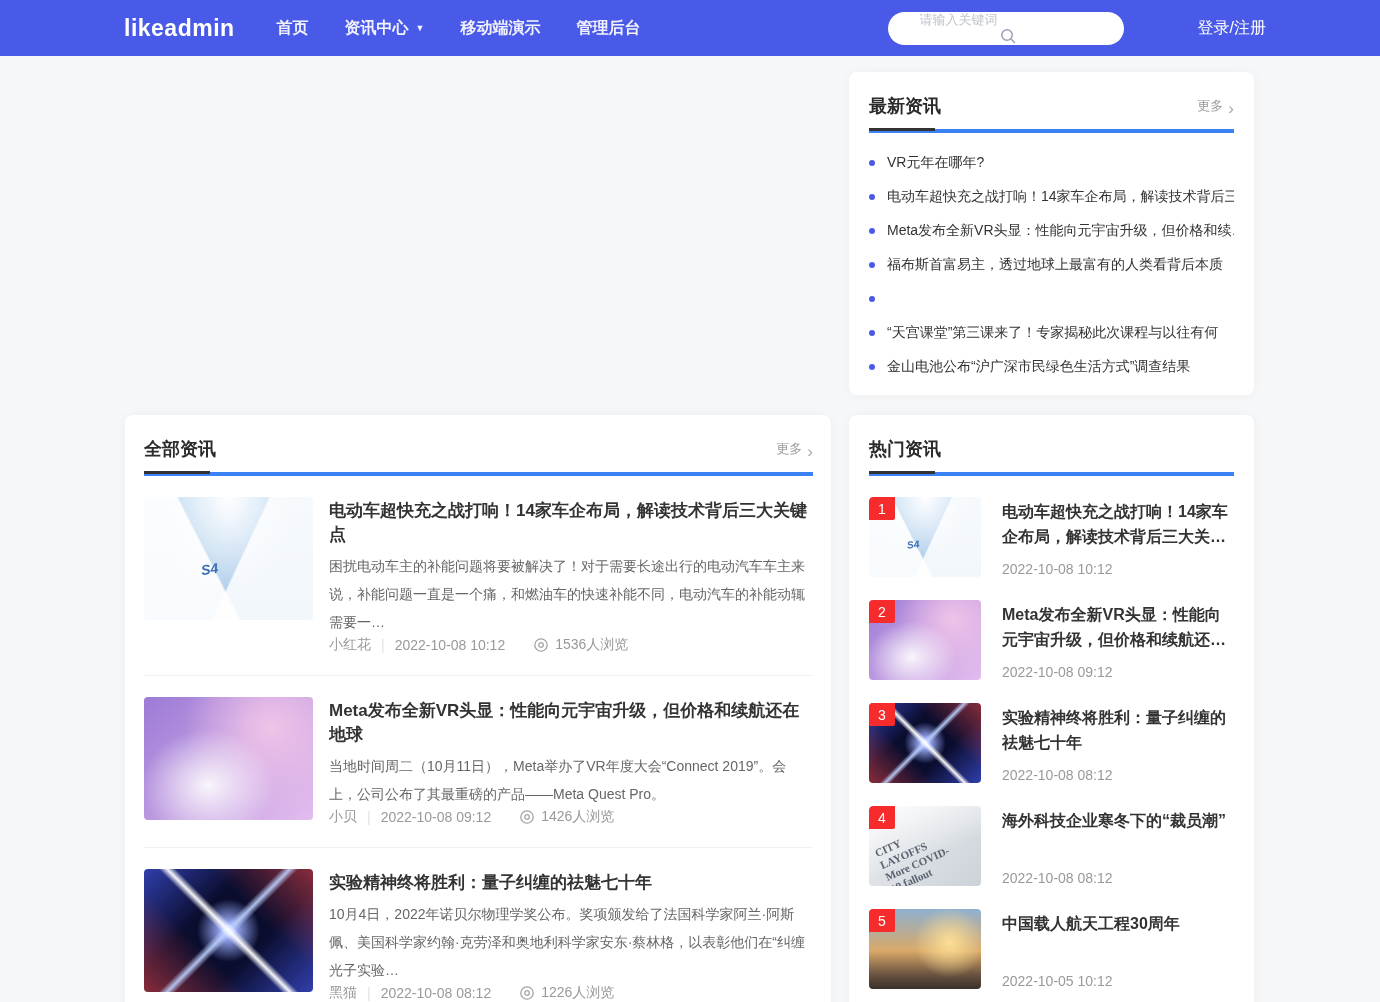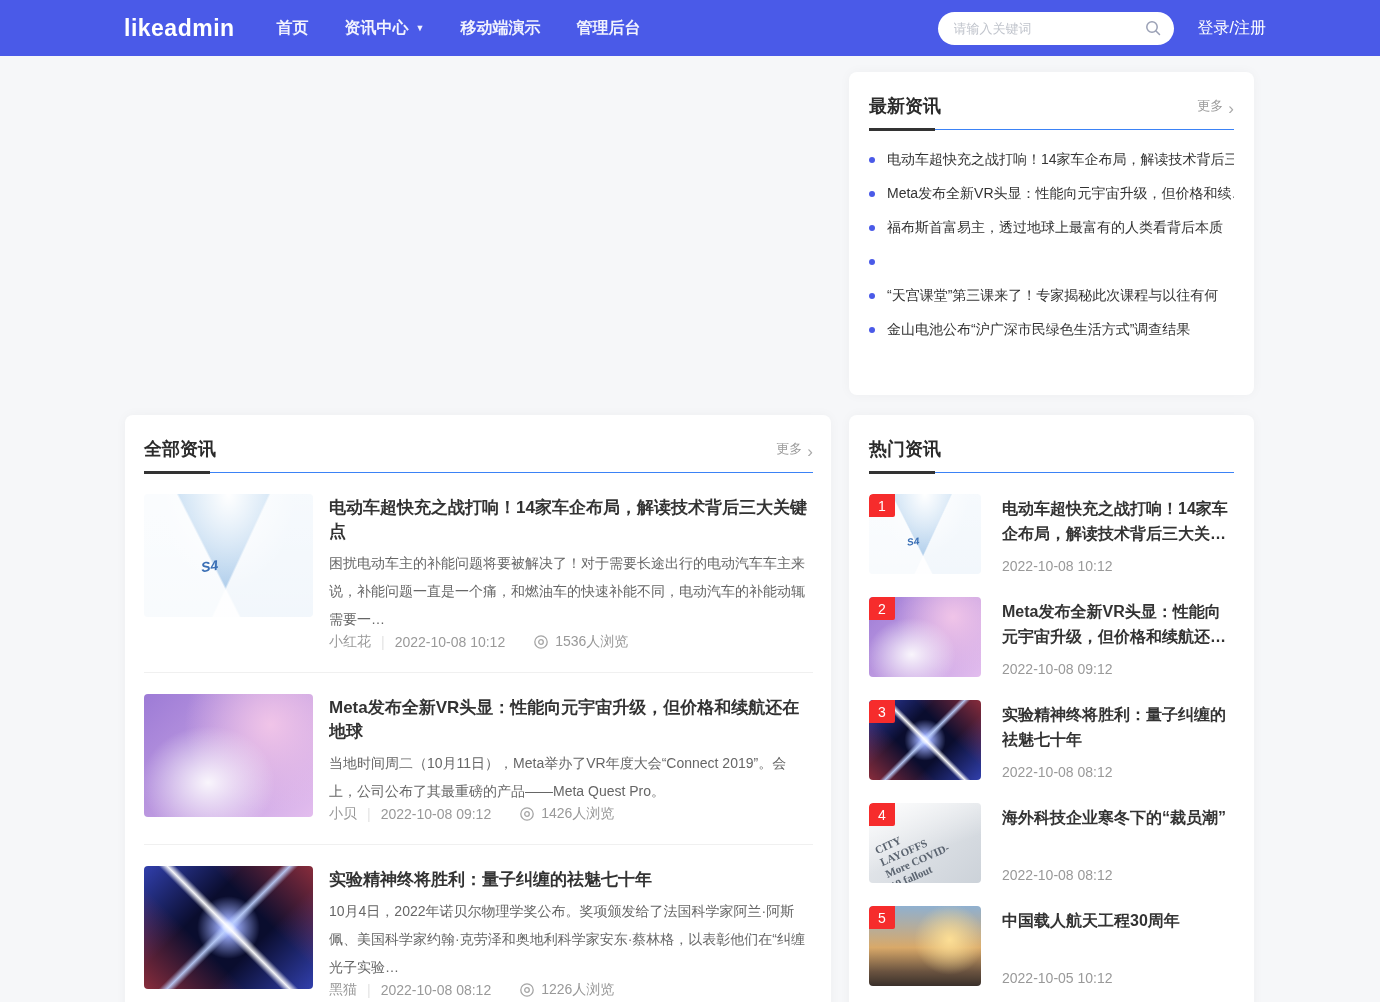--- a/index.html
+++ b/index.html
@@ -18,41 +18,41 @@
   }
   .logo { color:#fff; font-size:23px; font-weight:bold; letter-spacing:.5px; cursor:pointer; }
   .nav-menu { display:flex; list-style:none; margin-left:42px;font-weight:bold; }
   .nav-item {
     color:rgba(255,255,255,.92); font-size:16px; margin-right:36px;
     display:flex; align-items:center; cursor:pointer; white-space:nowrap;
   }
   .caret { font-size:9px; margin-left:7px; color:rgba(255,255,255,.92); }
   .search-box {
     margin-left:auto; width:236px; height:33px; background:#fff;
-    border-radius:17px; display:flex; align-items:center; padding:0 12px 0 16px;
+    border-radius:17px; display:flex; align-items:center; padding:0 12px 0 16px;flex-direction:column;
   }
   .search-box input {
     flex:1; border:none; outline:none; font-size:13px; color:#333; background:transparent;
     font-family:inherit;
   }
   .search-box input::placeholder { color:#c0c4cc; }
-  .auth { margin-left:24px; color:#fff; font-size:16px; cursor:pointer; white-space:nowrap; }
+  .auth { margin-left:74px; color:#fff; font-size:16px; cursor:pointer; white-space:nowrap; }
 
   
   .card {
     position:absolute; background:#fff; border-radius:8px;
     box-shadow:0 0 12px rgba(0,0,0,.04);
   }
   #latest-card { left:849px; top:72px;  width:405px; height:323px; padding:0 20px; }
   #allnews-card{ left:125px; top:415px; width:706px; height:640px; padding:0 18px 0 19px; }
   #hot-card    { left:849px; top:415px; width:405px; height:640px; padding:0 20px; }
 
   .card-head {
     position:relative; display:flex; align-items:center; justify-content:space-between;
-    padding:22px 0 11px; border-bottom:1px solid #3b82f6;
+    padding:22px 0 11px; border-bottom:4px solid #3b82f6;
   }
   .card-title { font-size:18px; font-weight:bold; color:#2b2b2b; }
   .accent-bar { position:absolute; left:0; bottom:-2px; width:66px; height:3px; background:#333; }
   .more-link { display:flex; align-items:flex-end; color:#999; font-size:13px; cursor:pointer; }
   .more-link .chev { font-size:17px; line-height:13px; margin-left:5px; color:#aaa; }
 
   
   .latest-list { list-style:none; padding-top:13px; }
   .latest-list li {
     display:flex; align-items:center; height:34px; font-size:14px; color:#333;
@@ -180,20 +180,24 @@
       <span class="card-title">最新资讯</span>
       <span class="accent-bar"></span>
       <span class="more-link">
         <span>更多</span>
         <span class="chev">›</span>
       </span>
     </div>
     <ul class="latest-list">
       <li>
           <span class="dot"></span>
+          <span>VR元年在哪年?</span>
+        </li>
+      <li>
+          <span class="dot"></span>
           <span>电动车超快充之战打响！14家车企布局，解读技术背后三…</span>
         </li>
       <li>
           <span class="dot"></span>
           <span>Meta发布全新VR头显：性能向元宇宙升级，但价格和续…还</span>
         </li>
       <li>
           <span class="dot"></span>
           <span>福布斯首富易主，透过地球上最富有的人类看背后本质</span>
         </li>

